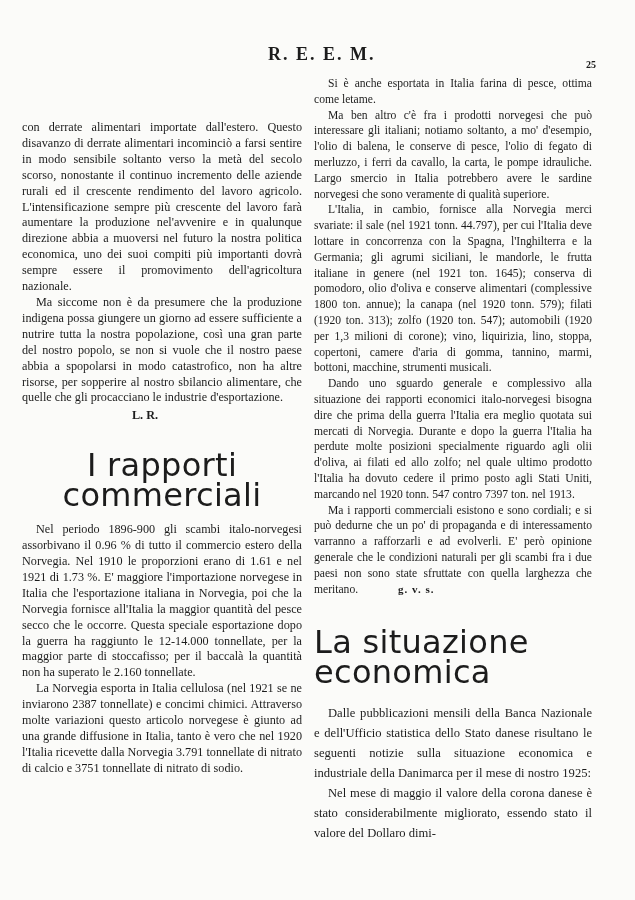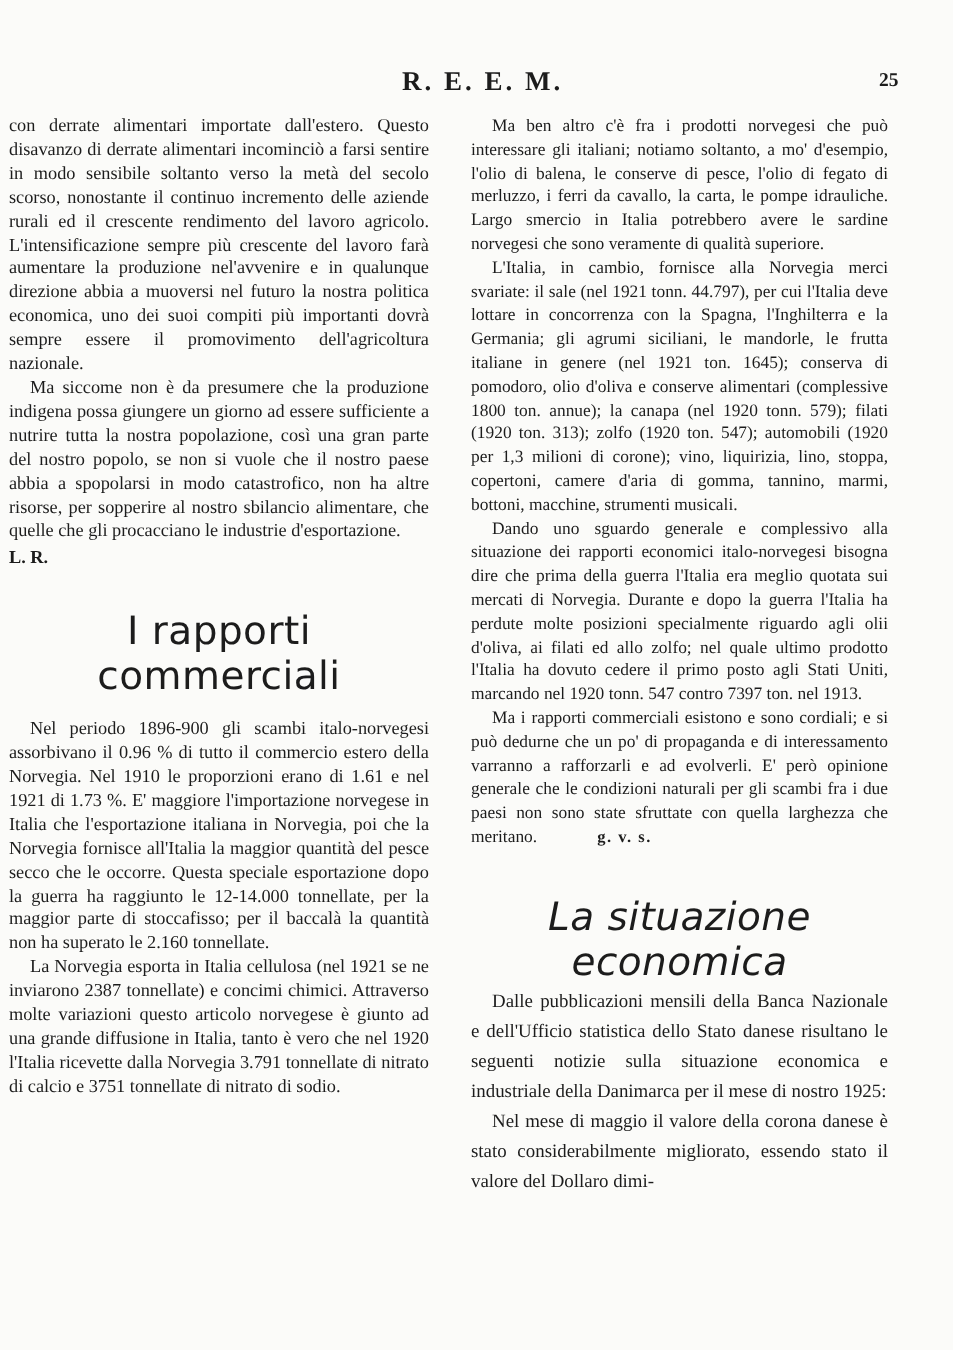--- a/index.html
+++ b/index.html
@@ -12,46 +12,46 @@
       overflow: hidden;
     }
     .header {
       position: absolute; top: 44px; left: 0; width: 635px; height: 20px;
     }
     .running-head {
       position: absolute; left: 268px; top: 0;
       font-size: 18px; letter-spacing: 2px; font-weight: bold;
     }
     .page-number {
-      position: absolute; left: 586px; top: 1px;
-      font-size: 13px; font-weight: bold;
+      position: absolute; left: 586px; top: 15px;
+      font-size: 10px; font-weight: bold;
     }
     .col {
       position: absolute; top: 76px;
       font-size: 12.2px; line-height: 15.9px;
       text-align: justify;
     }
-    .col-left { left: 6px; width: 280px; }
+    .col-left { left: 22px; width: 280px; margin-top: 44px; }
     .col-right { left: 314px; width: 278px; font-size: 11.6px; line-height: 15.8px; }
     .col p { margin: 0; }
     .col p.indent { text-indent: 14px; }
     .signature {
-      text-align: left; padding-right: 34px; font-weight: bold; margin-top: 2px;
+      text-align: center; padding-right: 34px; font-weight: bold; margin-top: 2px;
     }
     .title-block { text-align: center; margin: 26px 0 12px 0; }
     .title-main {
       font-family: "DejaVu Sans", "Liberation Sans", sans-serif;
-      font-size: 26px; line-height: 30px; font-weight: normal; letter-spacing: 0.3px;
+      font-size: 32px; line-height: 30px; font-weight: normal; letter-spacing: 0.3px;
     }
     .title-sub {
       font-family: "DejaVu Sans", "Liberation Sans", sans-serif;
       font-size: 19px; line-height: 24px;
     }
     .sig-inline { font-weight: bold; font-size: 11px; letter-spacing: 1px; margin-left: 40px; }
-    .title-block-2 { text-align: center; margin: 30px 0 0 0; font-style: italic; }
+    .title-block-2 { text-align: left; margin: 30px 0 16px 0; }
     .col-right .dk-body { font-size: 12.6px; line-height: 20px; }
   </style>
 </head>
 <body>
 
 <div class="header">
   <span class="running-head">R. E. E. M.</span>
   <span class="page-number">25</span>
 </div>
 
@@ -62,20 +62,21 @@
 
   <div class="title-block">
     <div class="title-main">I rapporti commerciali</div>
   </div>
 
   <p class="indent">Nel periodo 1896-900 gli scambi italo-norvegesi assorbivano il 0.96 % di tutto il commercio estero della Norvegia. Nel 1910 le proporzioni erano di 1.61 e nel 1921 di 1.73 %. E' maggiore l'importazione norvegese in Italia che l'esportazione italiana in Norvegia, poi che la Norvegia fornisce all'Italia la maggior quantità del pesce secco che le occorre. Questa speciale esportazione dopo la guerra ha raggiunto le 12-14.000 tonnellate, per la maggior parte di stoccafisso; per il baccalà la quantità non ha superato le 2.160 tonnellate.</p>
   <p class="indent">La Norvegia esporta in Italia cellulosa (nel 1921 se ne inviarono 2387 tonnellate) e concimi chimici. Attraverso molte variazioni questo articolo norvegese è giunto ad una grande diffusione in Italia, tanto è vero che nel 1920 l'Italia ricevette dalla Norvegia 3.791 tonnellate di nitrato di calcio e 3751 tonnellate di nitrato di sodio.</p>
 </div>
 
 <div class="col col-right">
+  <p class="indent">Si è anche esportata in Italia farina di pesce, ottima come letame.</p>
   <p class="indent">Ma ben altro c'è fra i prodotti norvegesi che può interessare gli italiani; notiamo soltanto, a mo' d'esempio, l'olio di balena, le conserve di pesce, l'olio di fegato di merluzzo, i ferri da cavallo, la carta, le pompe idrauliche. Largo smercio in Italia potrebbero avere le sardine norvegesi che sono veramente di qualità superiore.</p>
   <p class="indent">L'Italia, in cambio, fornisce alla Norvegia merci svariate: il sale (nel 1921 tonn. 44.797), per cui l'Italia deve lottare in concorrenza con la Spagna, l'Inghilterra e la Germania; gli agrumi siciliani, le mandorle, le frutta italiane in genere (nel 1921 ton. 1645); conserva di pomodoro, olio d'oliva e conserve alimentari (complessive 1800 ton. annue); la canapa (nel 1920 tonn. 579); filati (1920 ton. 313); zolfo (1920 ton. 547); automobili (1920 per 1,3 milioni di corone); vino, liquirizia, lino, stoppa, copertoni, camere d'aria di gomma, tannino, marmi, bottoni, macchine, strumenti musicali.</p>
   <p class="indent">Dando uno sguardo generale e complessivo alla situazione dei rapporti economici italo-norvegesi bisogna dire che prima della guerra l'Italia era meglio quotata sui mercati di Norvegia. Durante e dopo la guerra l'Italia ha perdute molte posizioni specialmente riguardo agli olii d'oliva, ai filati ed allo zolfo; nel quale ultimo prodotto l'Italia ha dovuto cedere il primo posto agli Stati Uniti, marcando nel 1920 tonn. 547 contro 7397 ton. nel 1913.</p>
   <p class="indent"><span>Ma i rapporti commerciali esistono e sono cordiali; e si può dedurne che un po' di propaganda e di interessamento varranno a rafforzarli e ad evolverli. E' però opinione generale che le condizioni naturali per gli scambi fra i due paesi non sono state sfruttate con quella larghezza che meritano.</span><span class="sig-inline">g. v. s.</span></p>
 
   <div class="title-block title-block-2">
     <div class="title-main">La situazione economica</div>
   </div>
 
   <div class="dk-body">

